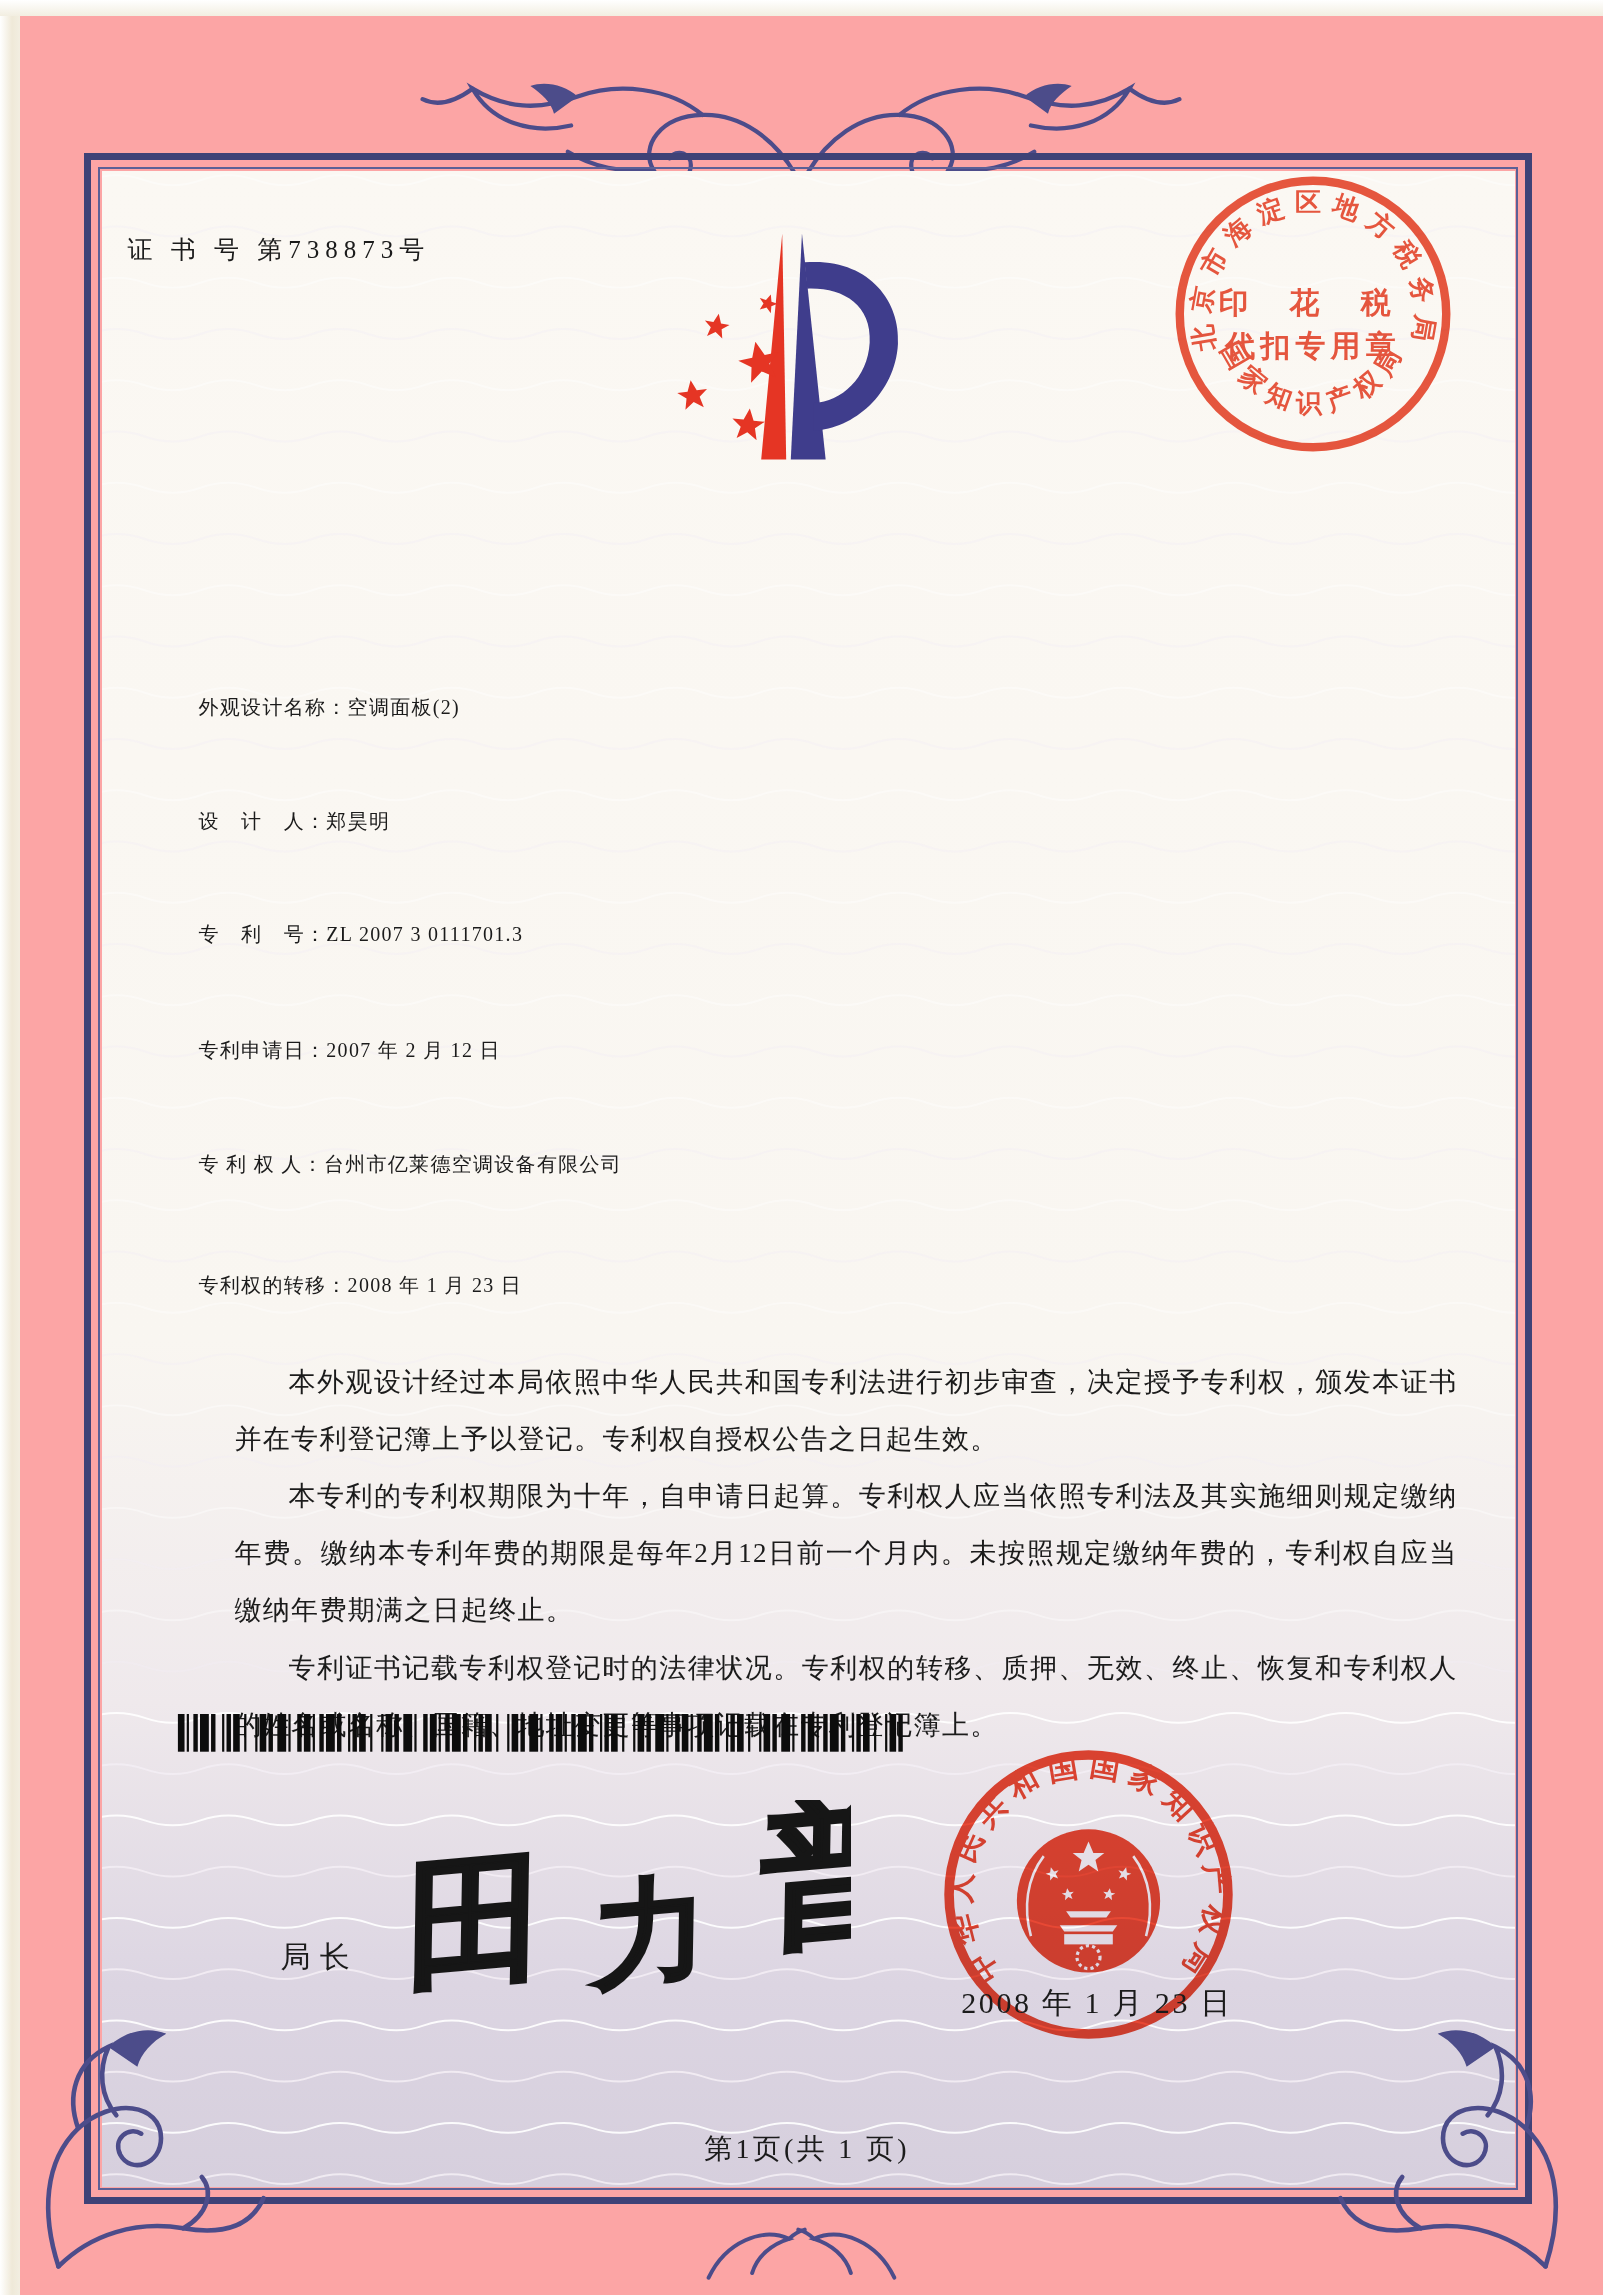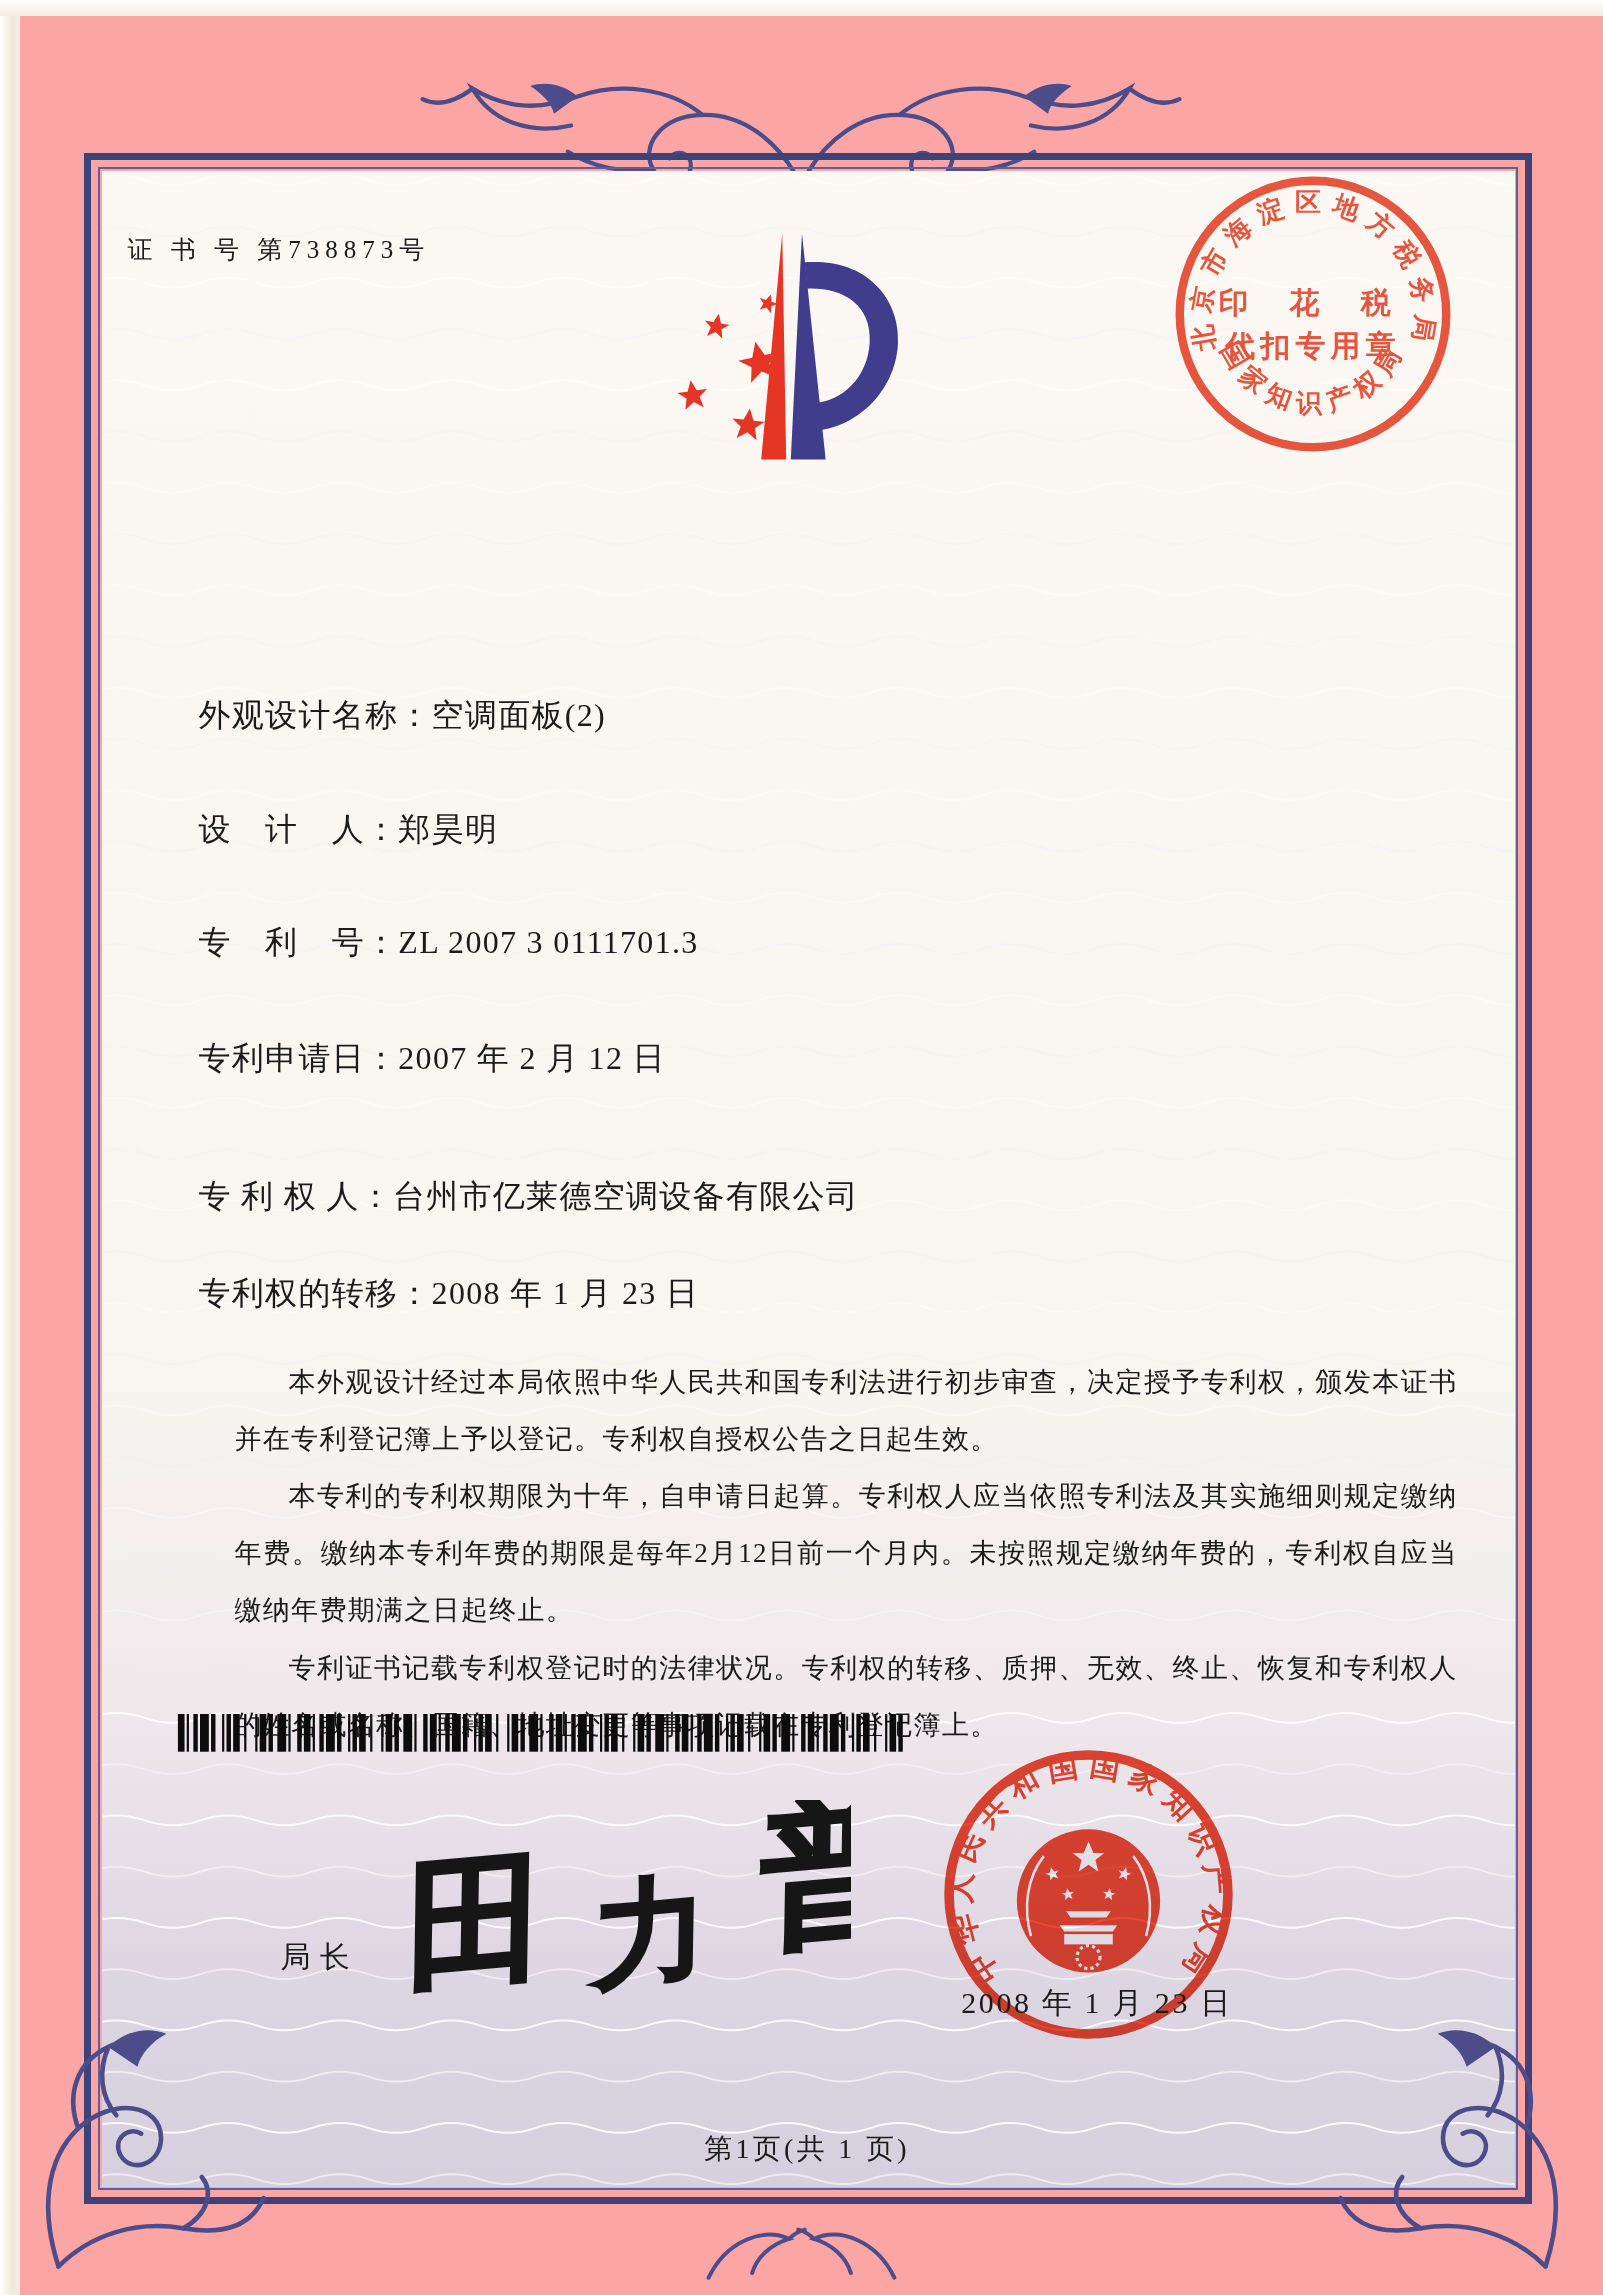--- a/index.html
+++ b/index.html
@@ -12,21 +12,21 @@
   .frame{position:absolute;left:84px;top:153px;width:1448px;height:2051px;
         box-sizing:border-box;border:7.2px solid #3e4277;}
   .innerline{position:absolute;inset:6.6px;border:2px solid #5b6096;}
   .inner{position:absolute;inset:10.5px;overflow:hidden;
         background:linear-gradient(180deg,#fbf8f3 0%,#f9f6f1 58%,#efe9ec 76%,#dcd5e2 90%,#d6cfdd 100%);}
   .waves{position:absolute;inset:0;width:100%;height:100%;}
   .abs{position:absolute;}
   .certno{left:26px;top:62px;font-size:25px;letter-spacing:6px;}
   .title{left:0;top:326px;width:1248px;text-align:center;font-size:64px;font-weight:bold;
         letter-spacing:9.2px;white-space:nowrap;}
-  .frow{left:97px;font-size:32px;white-space:nowrap;letter-spacing:1.3px;}
+  .frow{left:97px;font-size:20px;white-space:nowrap;letter-spacing:1.3px;}
   .frow .flabel{letter-spacing:1.3px;}
   .paras{left:93px;top:1183px;width:1223px;font-size:27px;line-height:2.12;
         text-align:justify;letter-spacing:1.3px;margin-left:40px;}
   .paras p{margin:0;text-indent:2em;}
   .sigrole{left:179px;top:1766px;font-size:30px;letter-spacing:9.2px;}
   .sealdate{left:841px;top:1812px;width:309px;text-align:center;font-size:30px;
         letter-spacing:2.6px;z-index:6;white-space:nowrap;}
   .footer{left:0;top:1959px;width:1411px;text-align:center;font-size:28px;letter-spacing:3.3px;}
   .stamp{z-index:5;opacity:.93;mix-blend-mode:multiply;}
   .flip{transform:scaleX(-1);}
@@ -161,21 +161,21 @@
         <text font-size="40" fill="#e84b32" letter-spacing="12" font-weight="bold">
           <textPath href="#tp-bot" startOffset="50%" text-anchor="middle">国家知识产权局</textPath>
         </text>
       </svg>
 
 
       <div class="abs frow" style="top:523px;"><span class="flabel">外观设计名称：</span><span>空调面板(2)</span></div>
       <div class="abs frow" style="top:637px;"><span class="flabel">设　计　人：</span><span>郑昊明</span></div>
       <div class="abs frow" style="top:750px;"><span class="flabel">专　利　号：</span><span>ZL 2007 3 0111701.3</span></div>
       <div class="abs frow" style="top:866px;"><span class="flabel">专利申请日：</span><span>2007 年 2 月 12 日</span></div>
-      <div class="abs frow" style="top:1004px;"><span class="flabel">专 利 权 人：</span><span>台州市亿莱德空调设备有限公司</span></div>
+      <div class="abs frow" style="top:980px;"><span class="flabel">专 利 权 人：</span><span>台州市亿莱德空调设备有限公司</span></div>
       <div class="abs frow" style="top:1101px;"><span class="flabel">专利权的转移：</span><span>2008 年 1 月 23 日</span></div>
 
       <div class="abs paras">
         <p>本外观设计经过本局依照中华人民共和国专利法进行初步审查，决定授予专利权，颁发本证书并在专利登记簿上予以登记。专利权自授权公告之日起生效。</p>
         <p>本专利的专利权期限为十年，自申请日起算。专利权人应当依照专利法及其实施细则规定缴纳年费。缴纳本专利年费的期限是每年2月12日前一个月内。未按照规定缴纳年费的，专利权自应当缴纳年费期满之日起终止。</p>
         <p>专利证书记载专利权登记时的法律状况。专利权的转移、质押、无效、终止、恢复和专利权人的姓名或名称、国籍、地址变更等事项记载在专利登记簿上。</p>
       </div>
 
       <svg id="barcode" class="abs" style="left:72px;top:1543px;" width="741" height="39" viewBox="0 0 1128 60">
           <rect x="0" y="0" width="10.2" height="58" fill="#0c0c0c"></rect>

